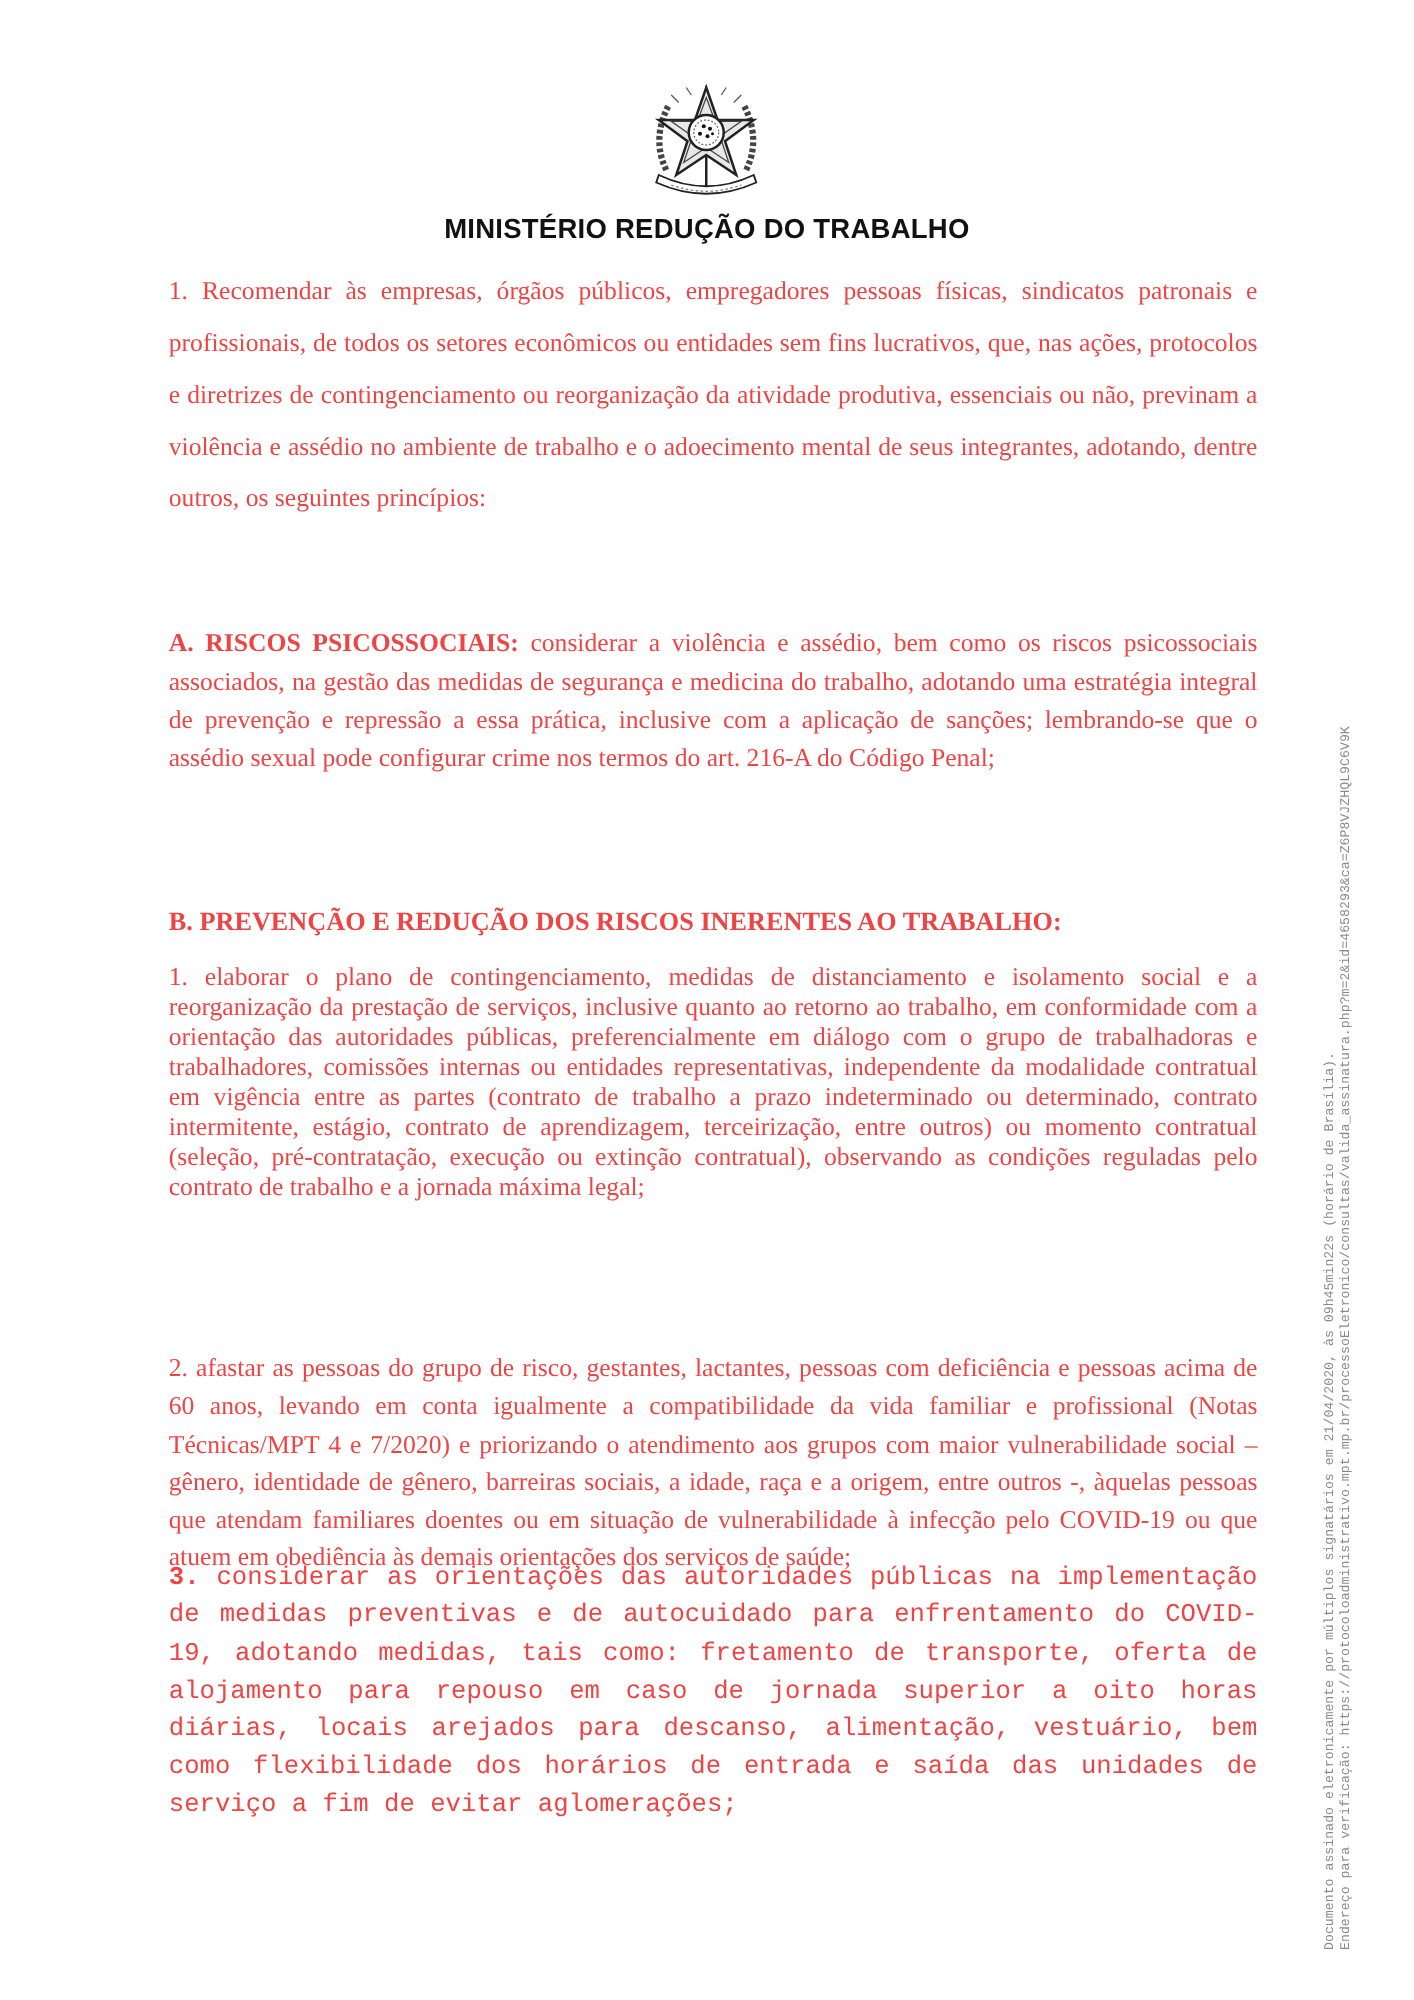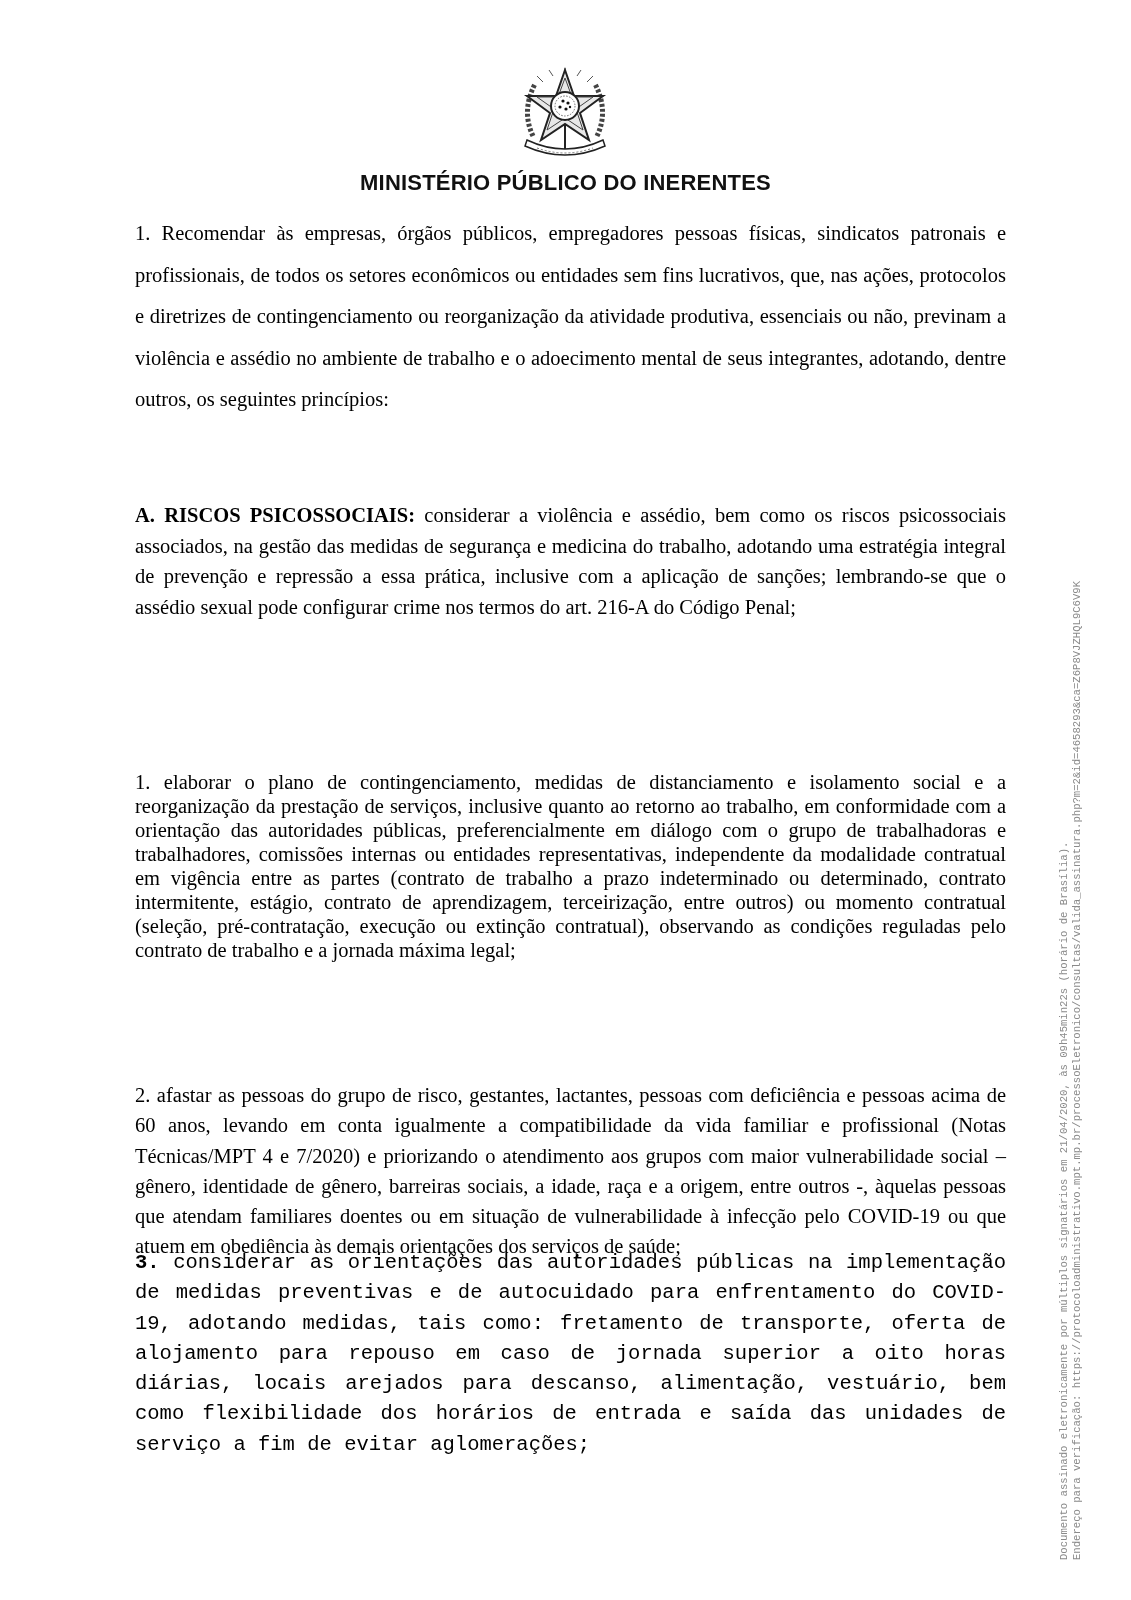--- a/index.html
+++ b/index.html
@@ -9,21 +9,21 @@
     .emblem { position: absolute; left: 513px; top: 66px; width: 104px; height: 96px; }
 
     .ministry-title {
       position: absolute; left: 0; width: 1131px; top: 170px;
       text-align: center; font-family: "Liberation Sans", sans-serif;
       font-weight: bold; font-size: 22px; letter-spacing: 0.2px; color: #111;
     }
 
     .body-text {
       position: absolute; left: 135px; width: 871px;
-      font-family: "Liberation Serif", serif; font-size: 20.5px; color: #000000;
+      font-family: "Liberation Serif", serif; font-size: 20.5px; color: #ef4444;
       text-align: justify; margin: 0;
     }
     .p1 { top: 213px; line-height: 41.6px; }
     .pA { top: 500px; line-height: 30.6px; }
     .hB { top: 722px; font-weight: bold; font-size: 21px; line-height: 30px; }
     .pB1 { top: 770px; line-height: 24px; }
     .pB2 { top: 1080px; line-height: 30.3px; }
     .pB3 { top: 1248px; line-height: 30.3px; font-family: Liberation Mono, monospace; }
     b { font-weight: bold; }
 
@@ -66,26 +66,27 @@
         <circle cx="57" cy="41" r="1.2"></circle>
       </g>
 
       <line x1="52" y1="58" x2="52" y2="86" stroke="#222" stroke-width="2"></line>
 
       <path d="M14 74 Q52 92 90 74 L92 80 Q52 98 12 80 Z" fill="#fff" stroke="#222" stroke-width="1.5"></path>
       <path d="M24 82 Q52 92 80 82" fill="none" stroke="#777" stroke-width="1" stroke-dasharray="2 2"></path>
     </svg>
   </div>
 
-  <div class="ministry-title">MINISTÉRIO PÚBLICO DO INERENTES</div>
+  <div class="ministry-title">MINISTÉRIO REDUÇÃO DO TRABALHO</div>
 
   <p class="body-text p1">1. Recomendar às empresas, órgãos públicos, empregadores pessoas físicas, sindicatos patronais e profissionais, de todos os setores econômicos ou entidades sem fins lucrativos, que, nas ações, protocolos e diretrizes de contingenciamento ou reorganização da atividade produtiva, essenciais ou não, previnam a violência e assédio no ambiente de trabalho e o adoecimento mental de seus integrantes, adotando, dentre outros, os seguintes princípios:</p>
 
   <p class="body-text pA"><b>A. RISCOS PSICOSSOCIAIS:</b><span> considerar a violência e assédio, bem como os riscos psicossociais associados, na gestão das medidas de segurança e medicina do trabalho, adotando uma estratégia integral de prevenção e repressão a essa prática, inclusive com a aplicação de sanções; lembrando-se que o assédio sexual pode configurar crime nos termos do art. 216-A do Código Penal;</span></p>
 
+  <p class="body-text hB">B. PREVENÇÃO E REDUÇÃO DOS RISCOS INERENTES AO TRABALHO:</p>
 
   <p class="body-text pB1"><span>1.</span><span> elaborar o plano de contingenciamento, medidas de distanciamento e isolamento social e a reorganização da prestação de serviços, inclusive quanto ao retorno ao trabalho, em conformidade com a orientação das autoridades públicas, preferencialmente em diálogo com o grupo de trabalhadoras e trabalhadores, comissões internas ou entidades representativas, independente da modalidade contratual em vigência entre as partes (contrato de trabalho a prazo indeterminado ou determinado, contrato intermitente, estágio, contrato de aprendizagem, terceirização, entre outros) ou momento contratual (seleção, pré-contratação, execução ou extinção contratual), observando as condições reguladas pelo contrato de trabalho e a jornada máxima legal;</span></p>
 
   <p class="body-text pB2"><span>2.</span><span> afastar as pessoas do grupo de risco, gestantes, lactantes, pessoas com deficiência e pessoas acima de 60 anos, levando em conta igualmente a compatibilidade da vida familiar e profissional (Notas Técnicas/MPT 4 e 7/2020) e priorizando o atendimento aos grupos com maior vulnerabilidade social –  gênero, identidade de gênero, barreiras sociais, a idade, raça e a origem, entre outros -, àquelas pessoas que atendam familiares doentes ou em situação de vulnerabilidade à infecção pelo COVID-19 ou que atuem em  obediência às demais orientações dos serviços de saúde;</span></p>
 
   <p class="body-text pB3"><b>3.</b><span> considerar as orientações das autoridades públicas na implementação de medidas preventivas e de autocuidado para enfrentamento do COVID-19, adotando medidas, tais como: fretamento de transporte, oferta de alojamento para repouso em caso de jornada superior a oito horas diárias, locais arejados para descanso, alimentação, vestuário, bem como flexibilidade dos horários de entrada e saída das unidades de serviço a fim de evitar aglomerações;</span></p>
 
   <div class="stamp">
     <div>Documento assinado eletronicamente por múltiplos signatários em 21/04/2020, às 09h45min22s (horário de Brasília).</div>
     <div>Endereço para verificação: https://protocoloadministrativo.mpt.mp.br/processoEletronico/consultas/valida_assinatura.php?m=2&amp;id=4658293&amp;ca=Z6P8VJZHQL9C6V9K</div>

